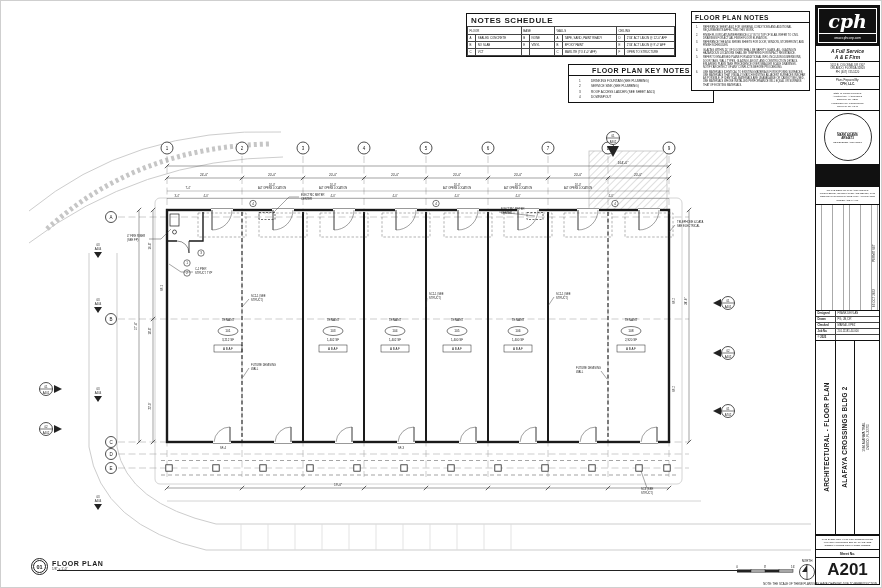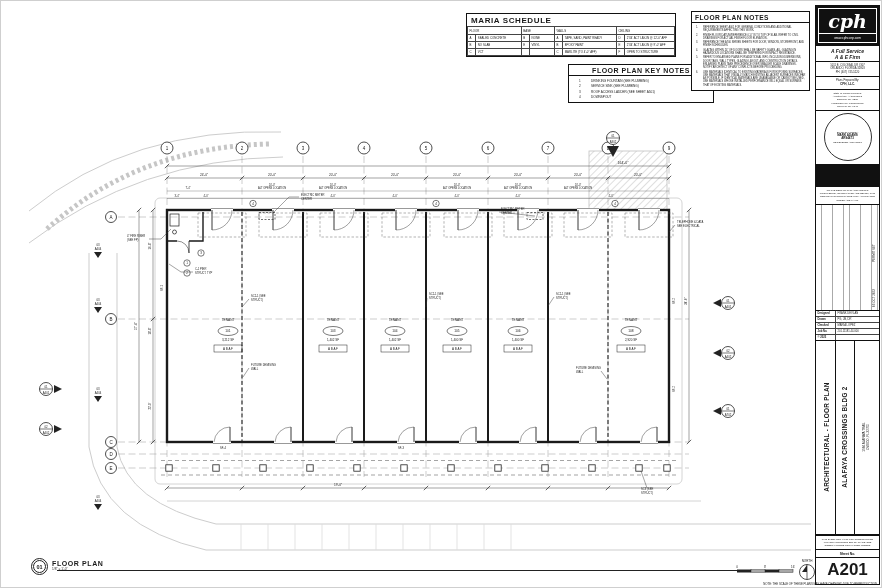--- a/index.html
+++ b/index.html
@@ -495,21 +495,21 @@
   </g>
   <g>
     <circle cx="806" cy="571" r="7.5" fill="#fff" stroke="#222" stroke-width="0.8"></circle>
     <line x1="806" y1="563.5" x2="806" y2="578.5" stroke="#222" stroke-width="0.7"></line>
     <path d="M 806 564 L 801 571 L 806 571 Z" fill="#222"></path>
     <text x="806" y="561" font-size="3" text-anchor="middle">NORTH</text>
   </g>
 </svg>
 
 <div class="box fs">
-  <div class="fs-title">MARIA SCHEDULE</div>
+  <div class="fs-title">NOTES SCHEDULE</div>
   <table>
     <colgroup>
           <col style="width:4%">
           <col style="width:22%">
           <col style="width:4%">
           <col style="width:12%">
           <col style="width:4%">
           <col style="width:26%">
           <col style="width:4%">
           <col style="width:24%">

